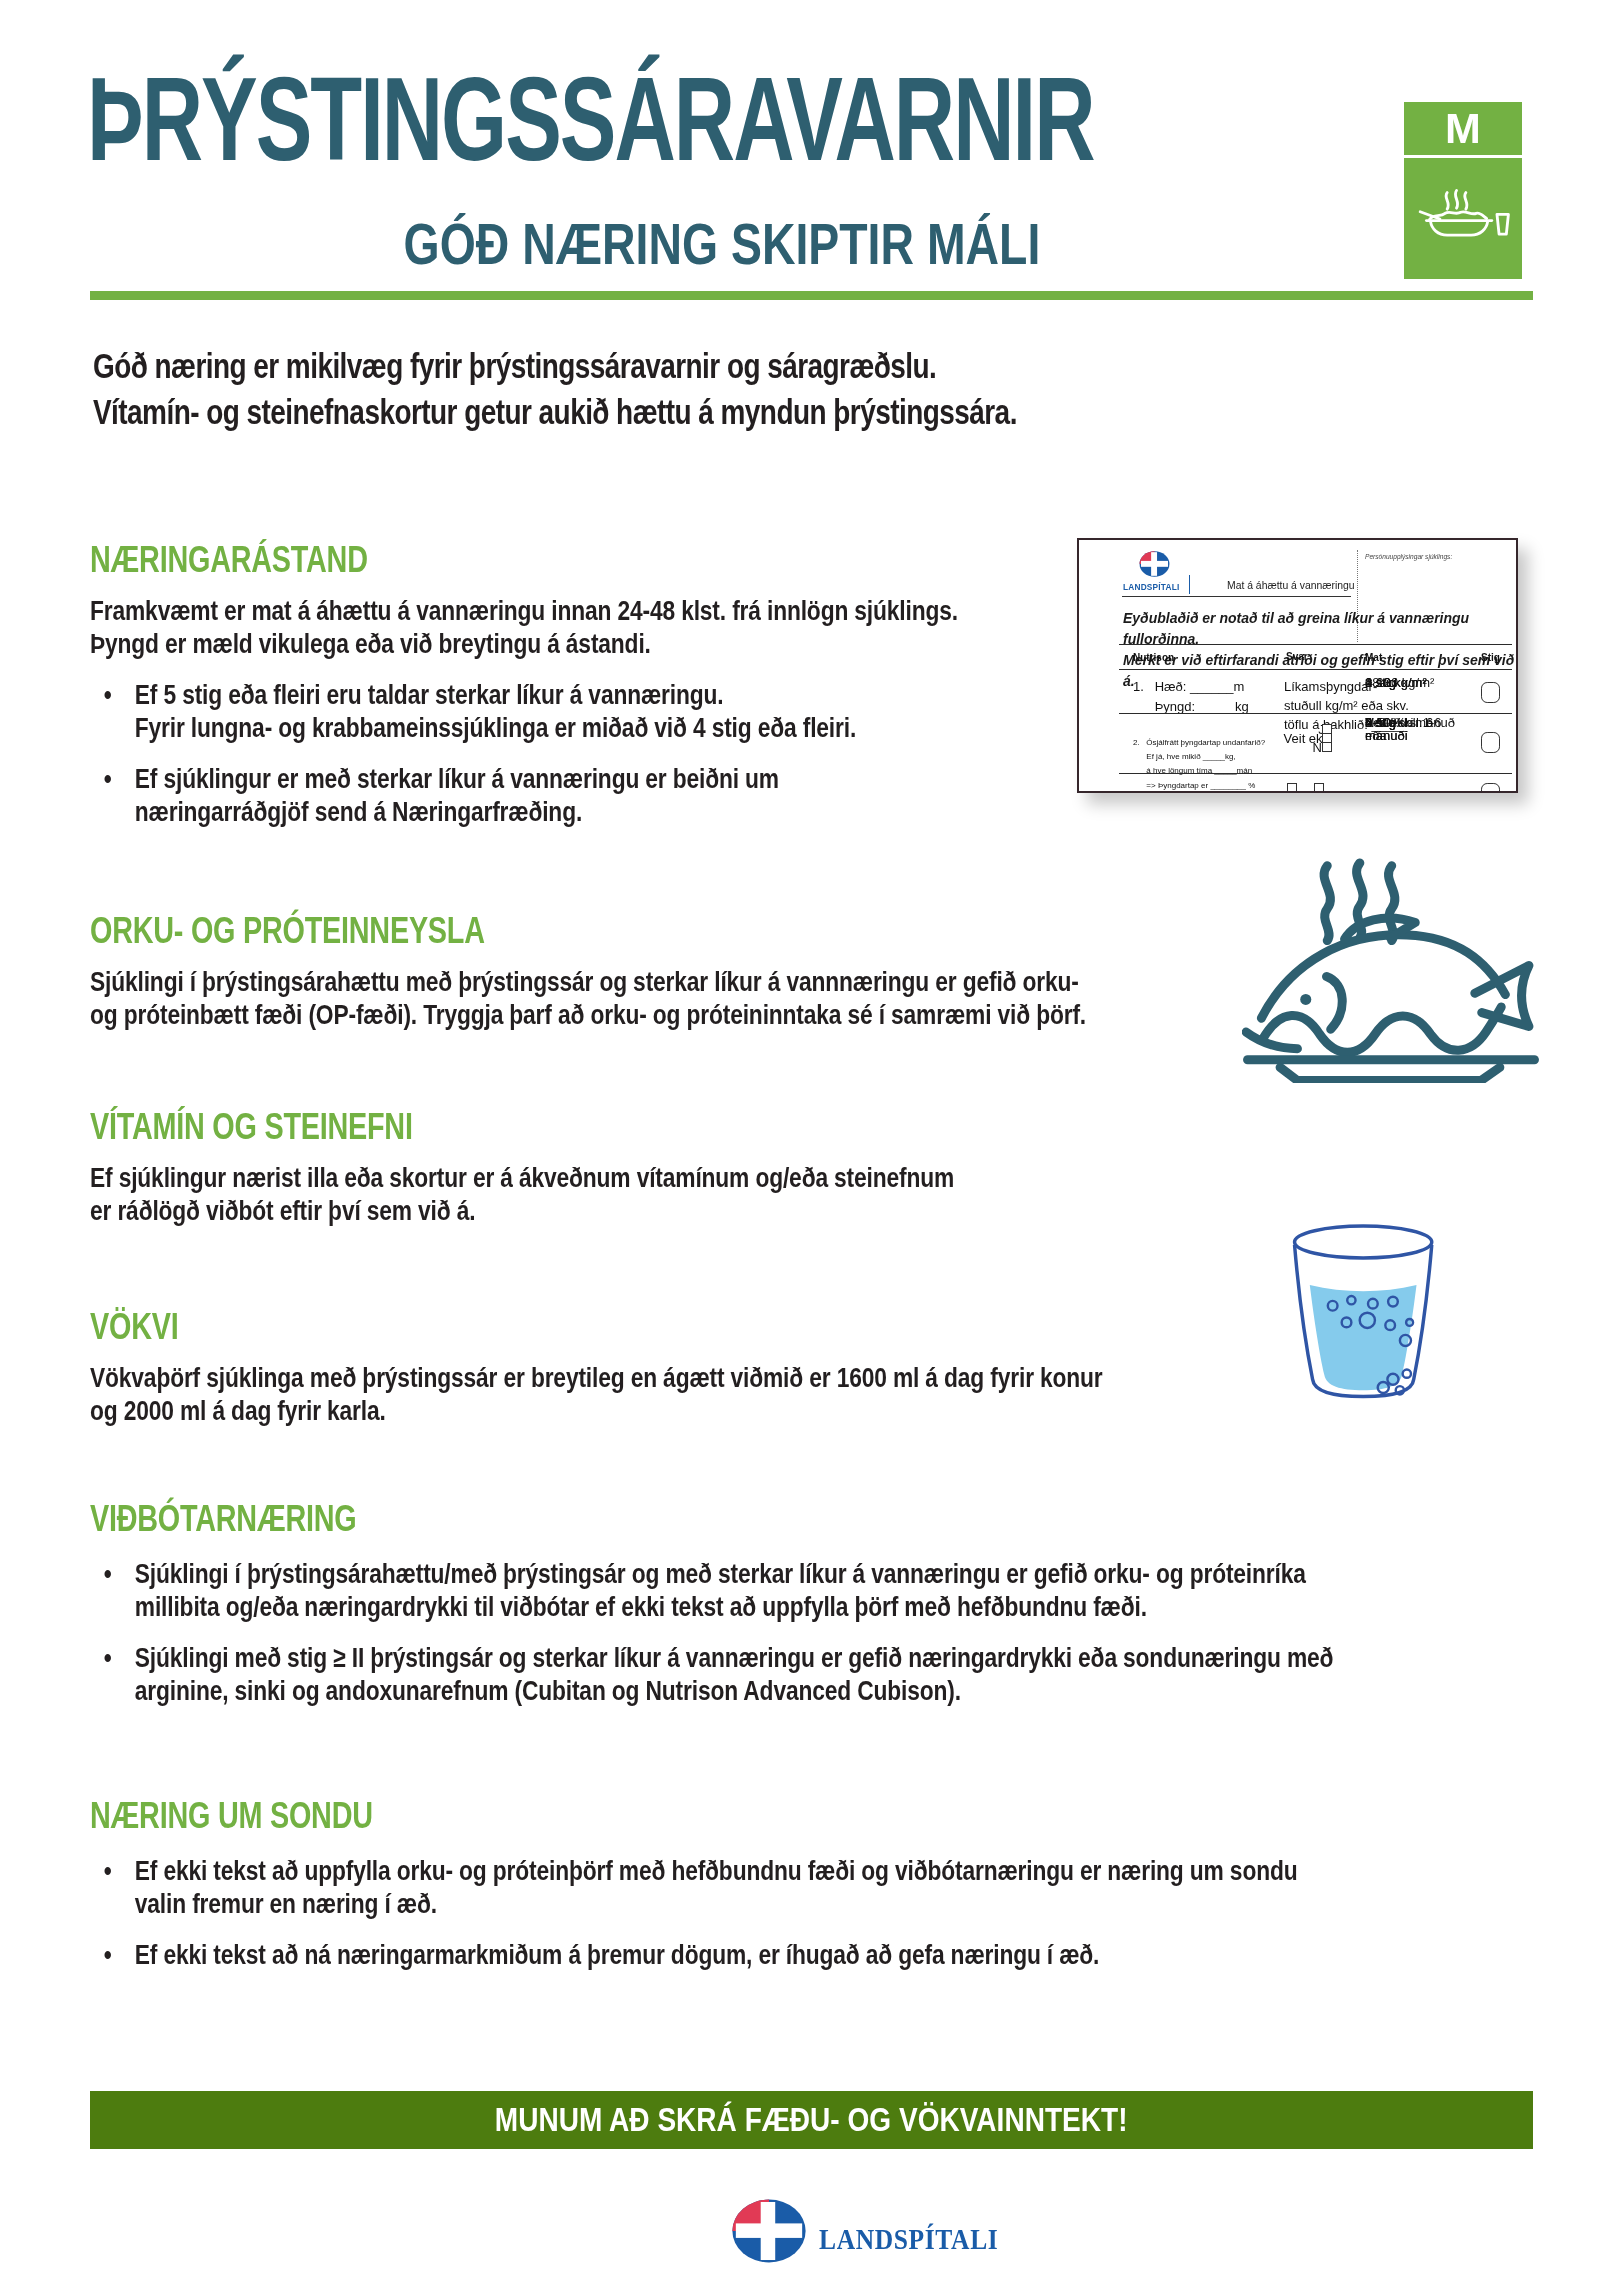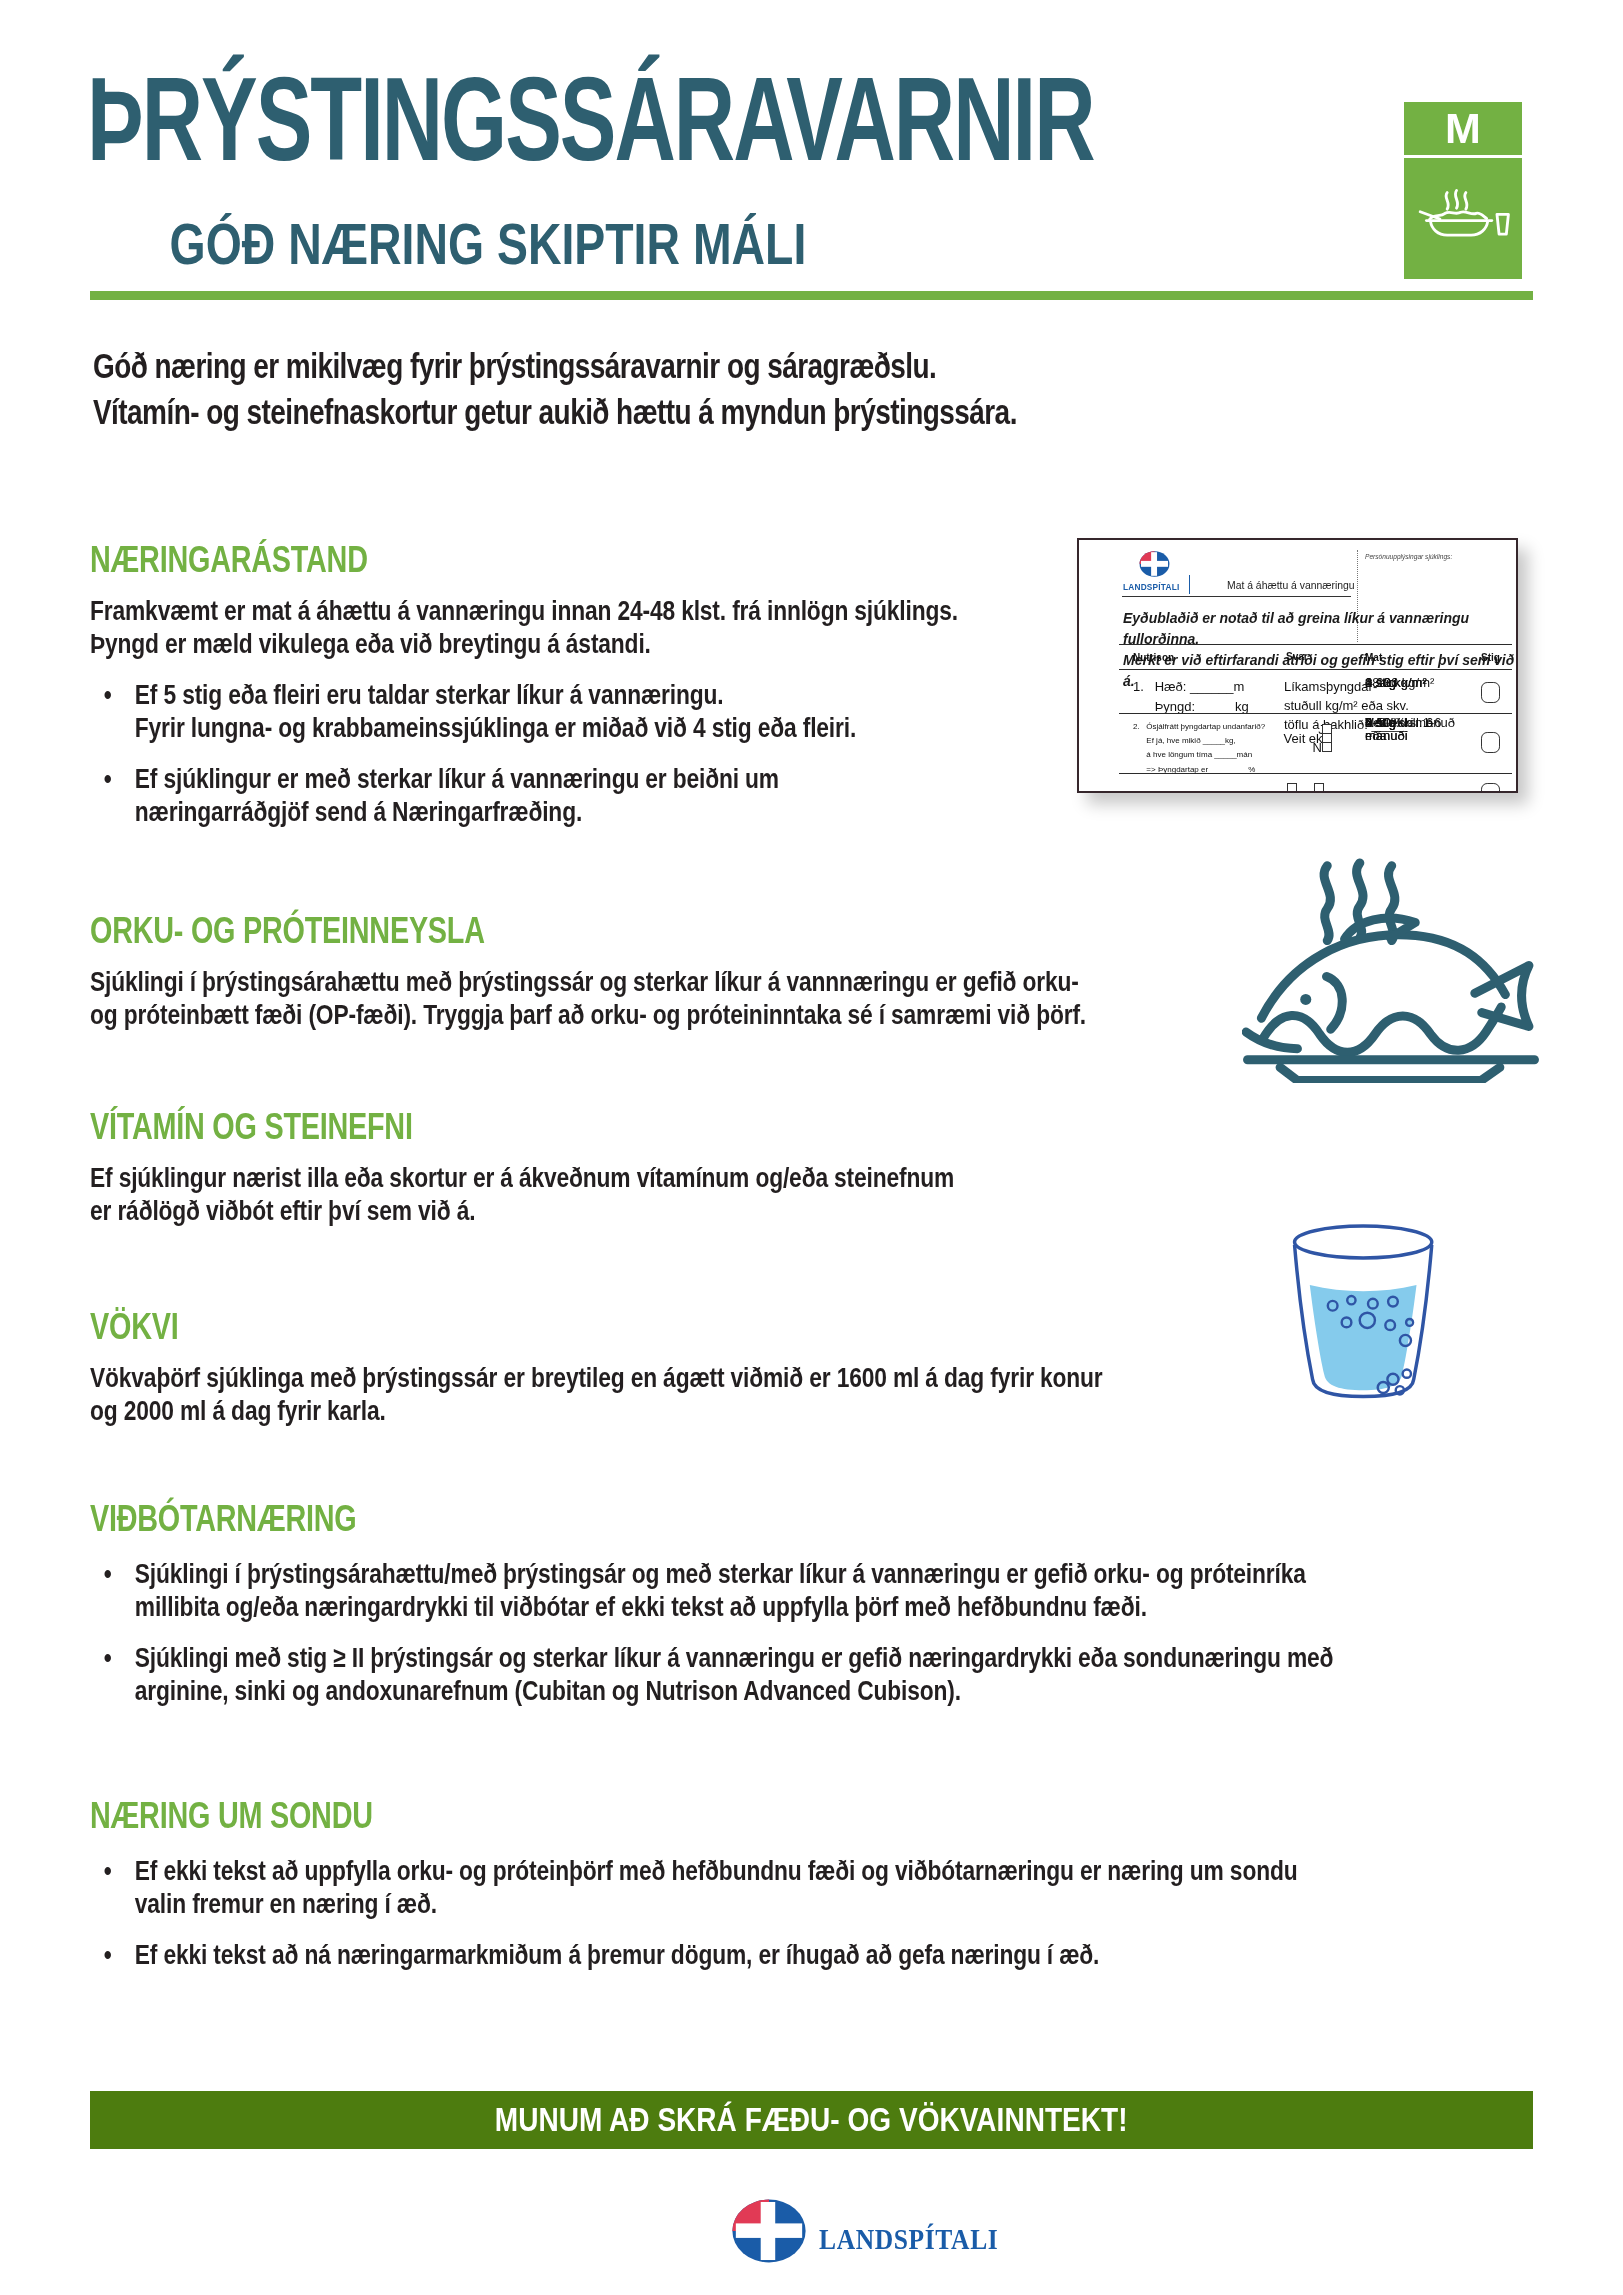--- a/index.html
+++ b/index.html
@@ -11,21 +11,21 @@
   .preline{white-space:pre-line;}
   .pre{white-space:pre;}
   .cond{transform:scaleX(.8);transform-origin:0 0;}
 
   
   .title{
     left:87px;top:60px;margin:0;font-size:118px;font-weight:bold;line-height:1;
     color:#2e5f70;letter-spacing:-2.8px;white-space:nowrap;
     transform:scaleX(.72);transform-origin:0 0;
   }
-  .subtitle-wrap{left:90px;top:210px;width:1263px;text-align:left;text-decoration:underline;}
+  .subtitle-wrap{left:90px;top:210px;width:1263px;text-align:center;text-decoration:underline;}
   .subtitle{
     display:inline-block;font-size:58px;font-weight:bold;color:#2e5f70;letter-spacing:0;
     transform:scaleX(.8);transform-origin:50% 50%;white-space:nowrap;
   }
   .badge{left:1404px;width:118px;background:#73b143;color:#fff;text-align:center;}
   .badge-m{top:102px;height:53px;display:flex;align-items:center;justify-content:center;
     font-size:43px;font-weight:bold;}
   .badge-meal{top:158px;height:121px;display:flex;align-items:center;justify-content:center;}
   .rule{left:90px;top:291px;width:1443px;height:9px;background:#73b143;}
 
@@ -163,21 +163,21 @@
           <span>2 stig</span>
         </div>
       <div class="matrow f-small">
           <span>&lt; 18 kg/m²</span>
           <span>4 stig</span>
         </div>
     </div>
     <div class="pill" style="left:402px;top:142px"></div>
     <div class="f-rule" style="top:173px"></div>
 
-    <div class="f-small pre" style="left:54px;top:180px;line-height:14.2px;font-size:8px">2.   Ósjálfrátt þyngdartap undanfarið?
+    <div class="f-small pre" style="left:54px;top:196px;line-height:14.2px;font-size:8px">2.   Ósjálfrátt þyngdartap undanfarið?
       Ef já, hve mikið _____kg,
       á hve löngum tíma _____mán
       =&gt; Þyngdartap er ________ %</div>
     <div class="svarcol" style="left:167px;top:189px">
       <div class="svarrow f-small">
           <span>Já</span>
           <span class="cb"></span>
         </div>
       <div class="svarrow f-small">
           <span>Veit ekki</span>

